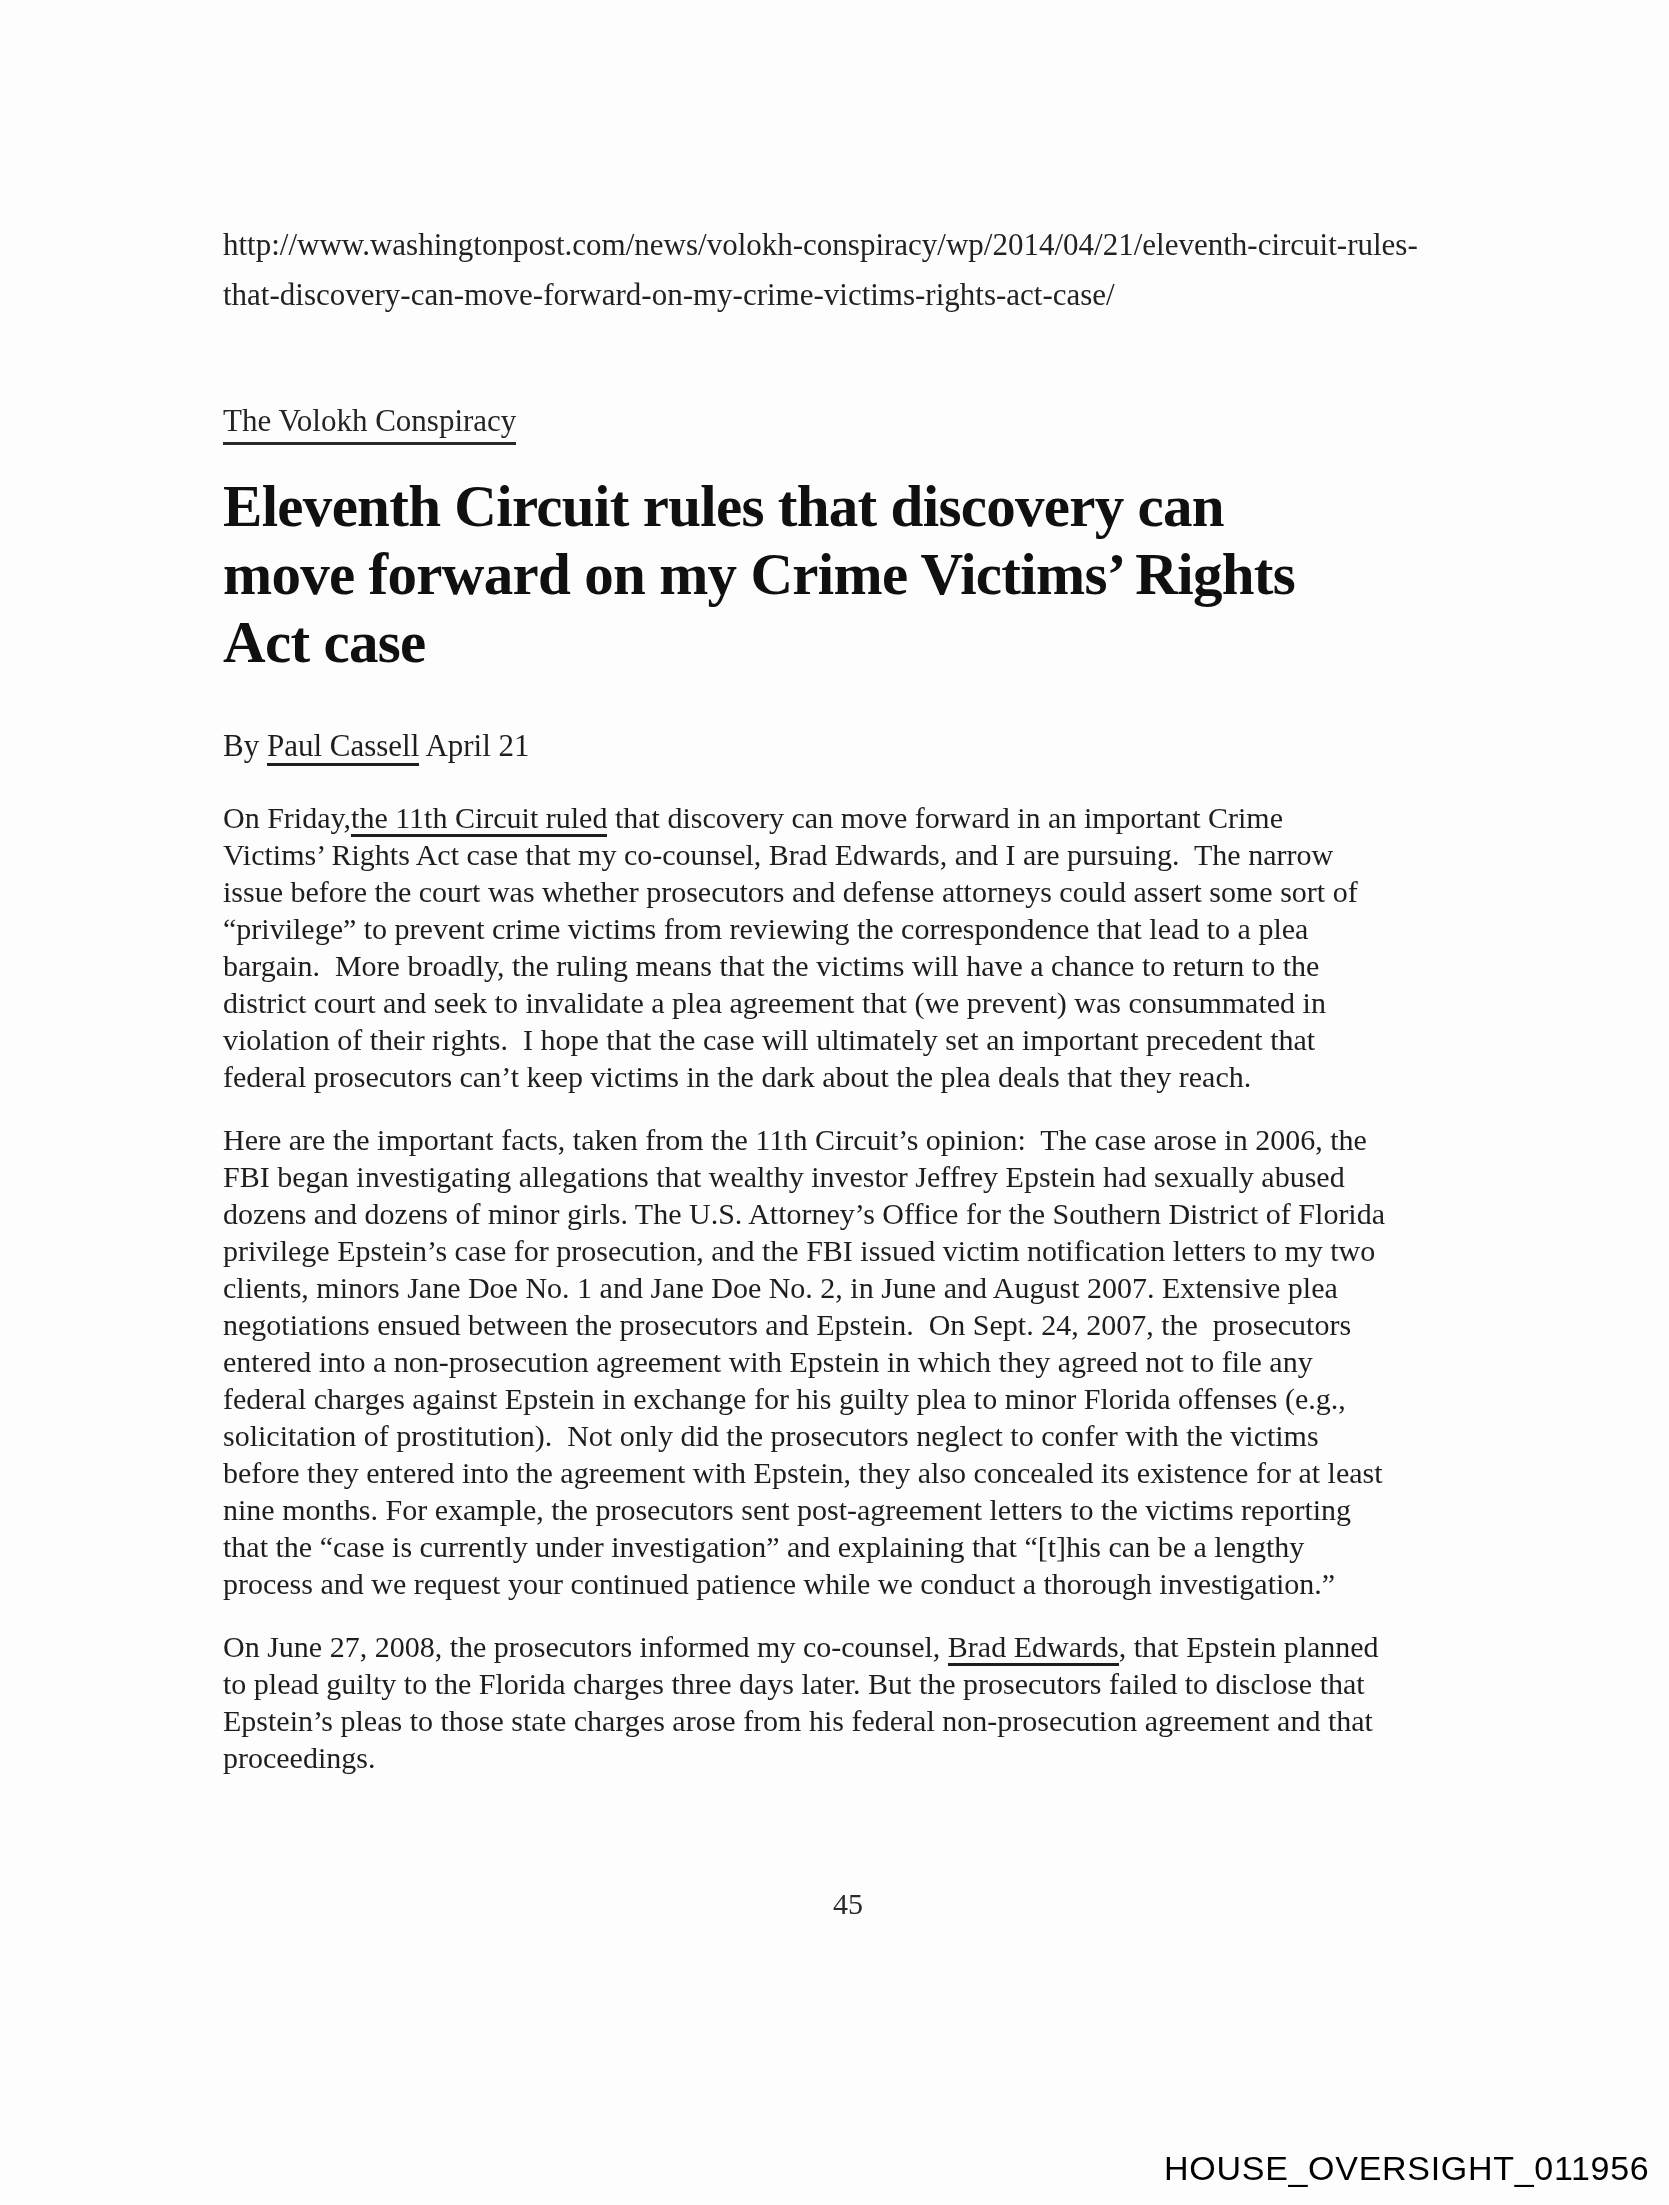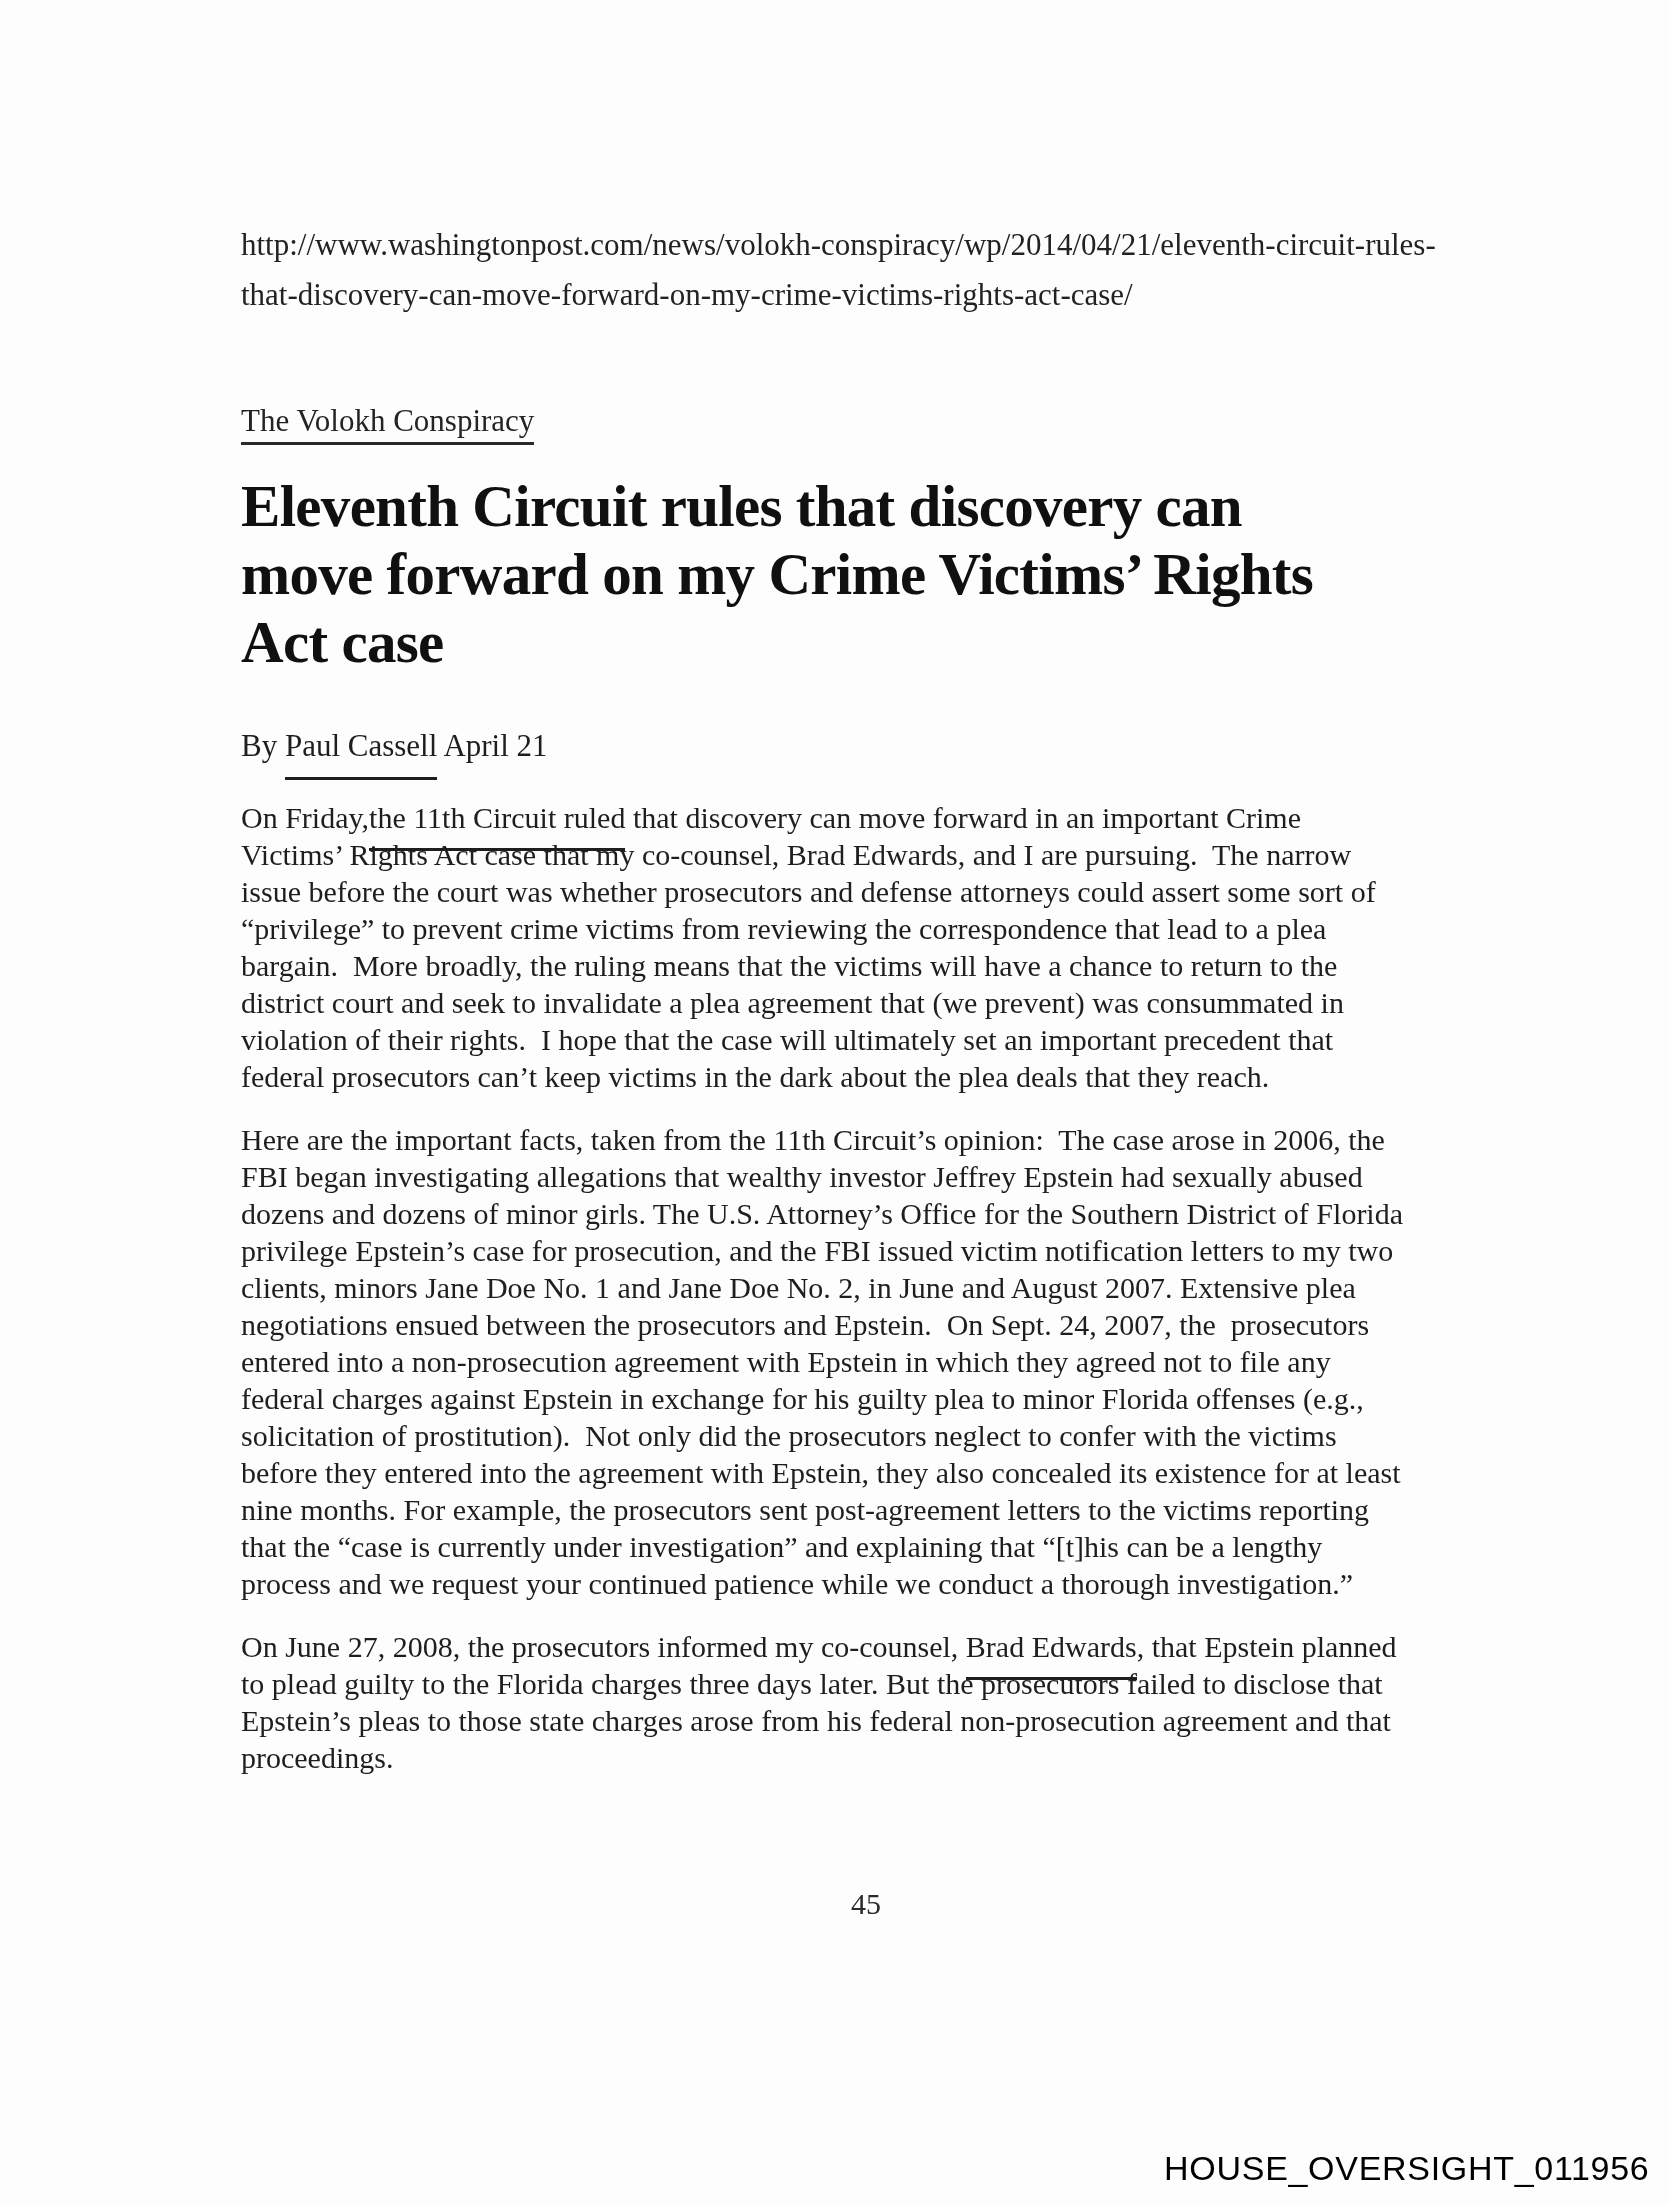--- a/index.html
+++ b/index.html
@@ -11,21 +11,21 @@
     position: relative;
     width: 1669px;
     height: 2205px;
     background: #fdfdfd;
     overflow: hidden;
     font-family: "Liberation Serif", "DejaVu Serif", serif;
     color: #1e1e1e;
   }
   .content {
     position: absolute;
-    left: 241px;
+    left: 223px;
     top: 0;
     width: 1250px;
   }
   .url-block {
     margin-top: 220px;
     font-size: 31px;
     line-height: 50px;
     color: #222;
   }
   .url-block .line { white-space: pre; }
@@ -57,21 +57,21 @@
   .byline span, .byline .u { white-space: pre; }
   .para {
     margin-top: 26px;
     font-size: 30px;
     line-height: 37px;
   }
   .para.first-para { margin-top: 35px; }
   .para .line { white-space: pre; }
   .u {
     border-bottom: 3.3px solid currentColor;
-    padding-bottom: 14px;
+    padding-bottom: 0;
     cursor: pointer;
   }
   .pagenum {
     margin-top: 111px;
     text-align: center;
     font-size: 30px;
     color: #2a2a2a;
   }
   .bates {
     position: absolute;

